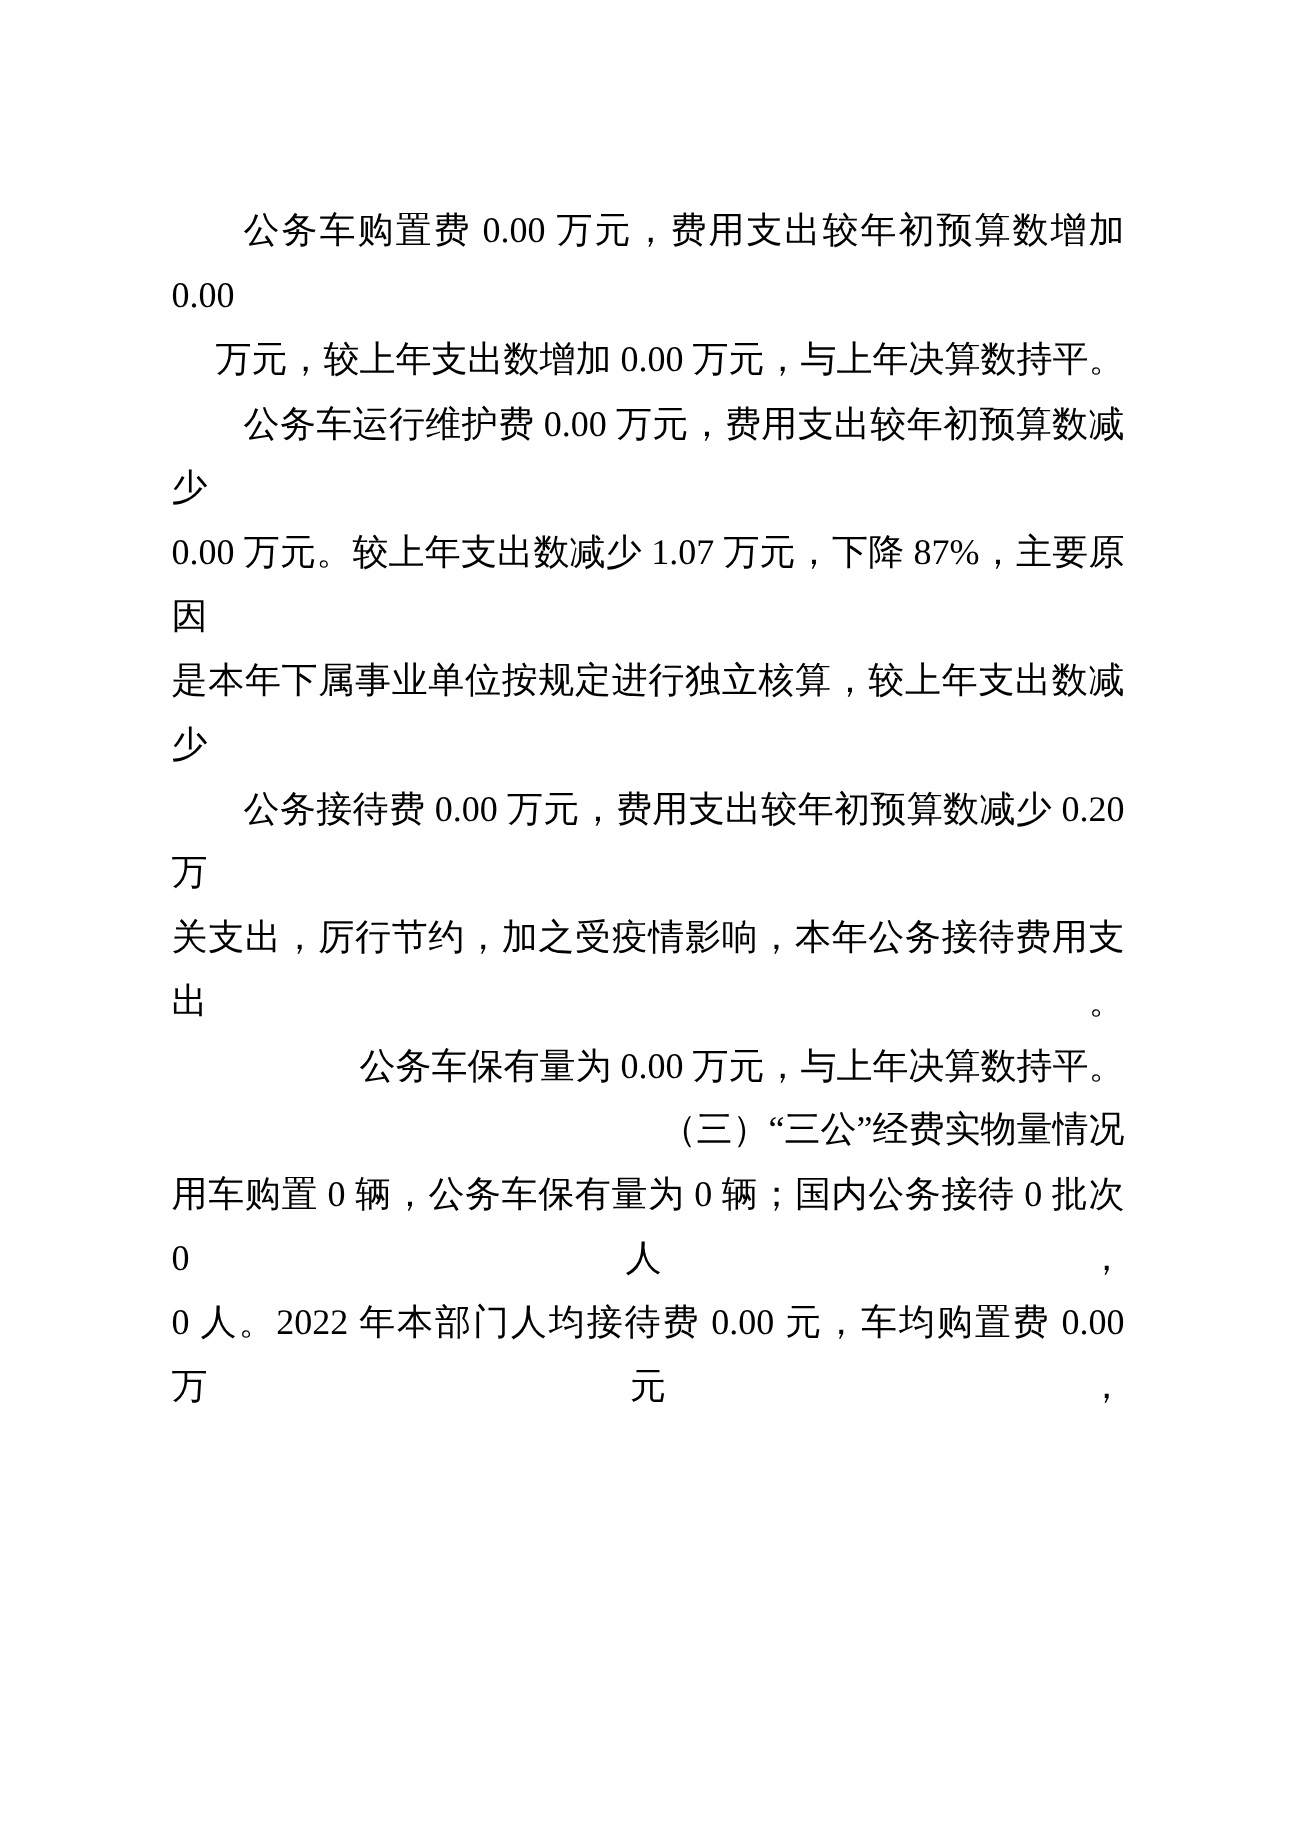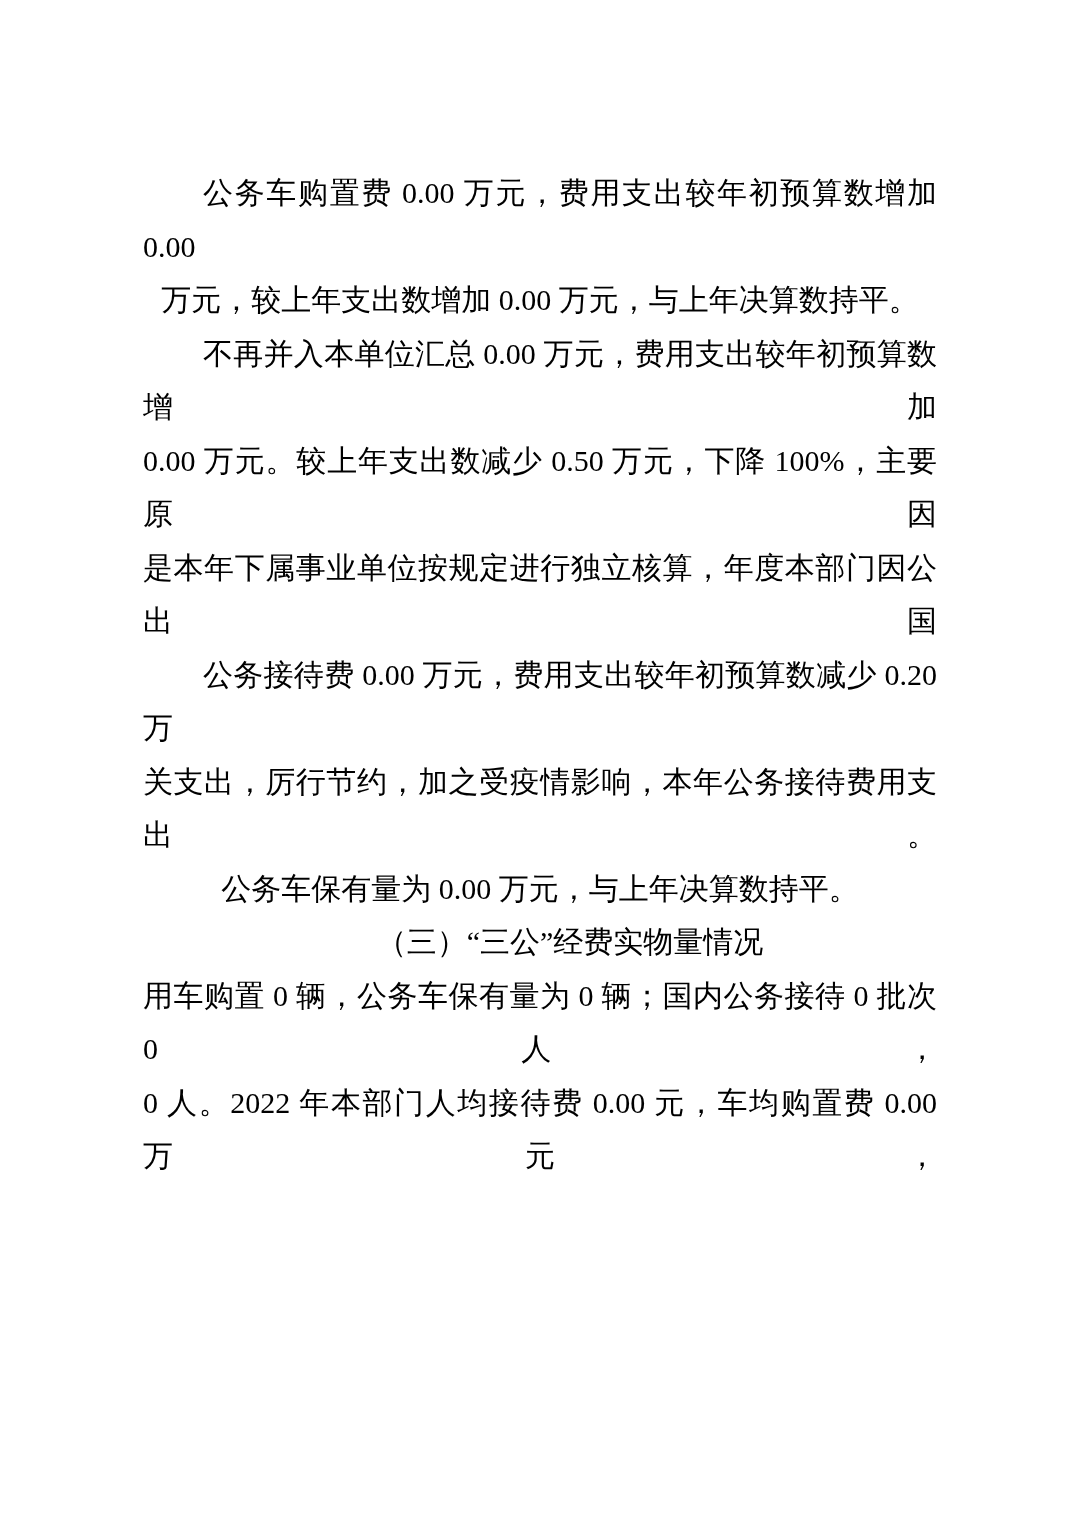--- a/index.html
+++ b/index.html
@@ -20,40 +20,40 @@
   .doc {
     position: absolute;
     left: 143px;
     top: 150px;
     width: 794px;
     font-size: 30px;
     line-height: 53.5px;
   }
   .line {
     white-space: pre-wrap;
-    text-align: center;
+    text-align: right;
   }
   .line.indent {
     text-indent: 2em;
   }
   .line.fill {
     text-align: justify;
     text-align-last: justify;
   }
 </style>
 </head>
 <body>
 
 <div class="page">
   <div class="doc">
       <div class="line indent fill">公务车购置费 0.00 万元，费用支出较年初预算数增加 0.00</div>
       <div class="line">万元，较上年支出数增加 0.00 万元，与上年决算数持平。</div>
-      <div class="line indent fill">不再并入本单位汇总 0.00 万元，费用支出较年初预算数增加</div>
-      <div class="line fill">0.00 万元。较上年支出数减少 0.50 万元，下降 100%，主要原因</div>
-      <div class="line fill">是本年下属事业单位按规定进行独立核算，年度本部门因公出国</div>
+      <div class="line indent fill">公务车运行维护费 0.00 万元，费用支出较年初预算数减少</div>
+      <div class="line fill">0.00 万元。较上年支出数减少 1.07 万元，下降 87%，主要原因</div>
+      <div class="line fill">是本年下属事业单位按规定进行独立核算，较上年支出数减少</div>
       <div class="line indent fill">公务接待费 0.00 万元，费用支出较年初预算数减少 0.20 万</div>
       <div class="line fill">关支出，厉行节约，加之受疫情影响，本年公务接待费用支出。</div>
       <div class="line">公务车保有量为 0.00 万元，与上年决算数持平。</div>
       <div class="line indent">（三）“三公”经费实物量情况</div>
       <div class="line fill">用车购置 0 辆，公务车保有量为 0 辆；国内公务接待 0 批次 0 人，</div>
       <div class="line fill">0 人。2022 年本部门人均接待费 0.00 元，车均购置费 0.00 万元，</div>
     </div>
 </div>
 
 </body></html>

